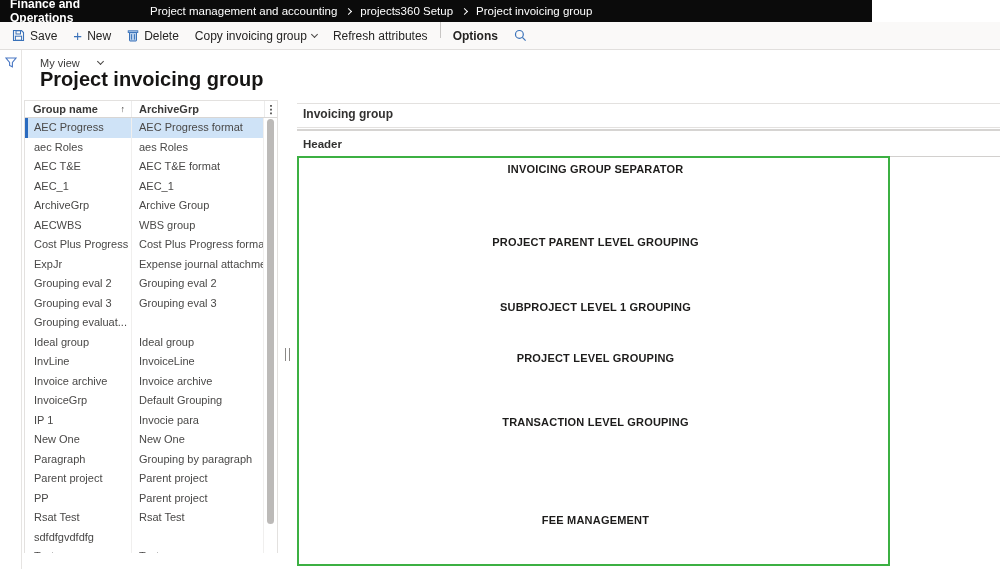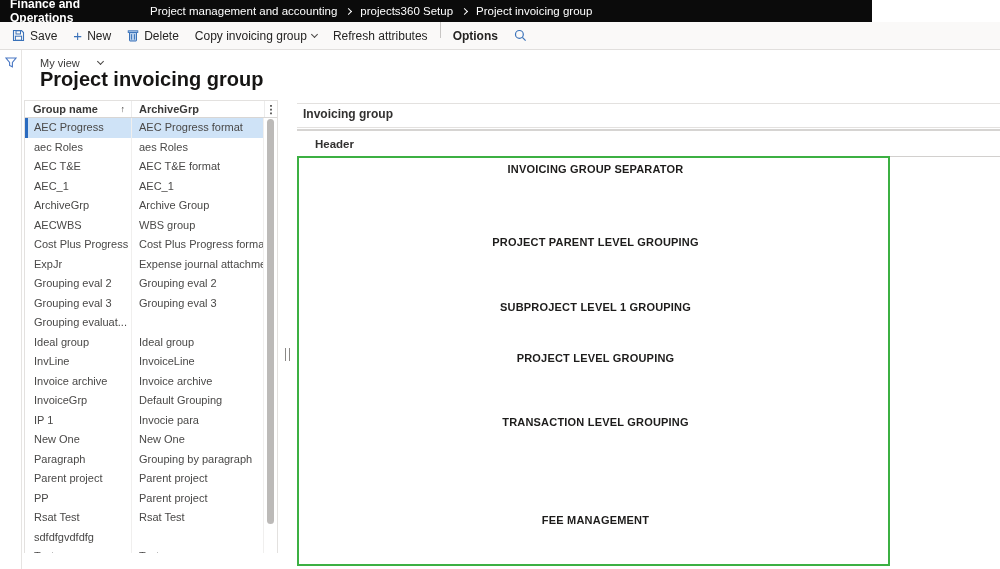--- a/index.html
+++ b/index.html
@@ -66,21 +66,21 @@
 
   
   .hline { position:absolute; background:#e3e1df; height:1px; }
   .l-top    { left:297px; top:103px; width:703px; }
   .l-tab1   { left:297px; top:127px; width:703px; }
   .l-tab2   { left:297px; top:129px; width:703px; height:2px; background:#d6d4d2; }
   .l-head   { left:297px; top:156px; width:703px; background:#d2d0ce; }
   .tab-invgrp { position:absolute; left:303px; top:107px; font-size:12px; font-weight:600;
     color:#323130; cursor:pointer; }
   .tab-header { position:absolute; left:303px; top:138px; font-size:11.5px; font-weight:600;
-    color:#323130; cursor:pointer;margin-left:12px; }
+    color:#323130; cursor:pointer; }
 
   
   .green-box { position:absolute; left:297px; top:156px; width:593px; height:410px;
     border:2px solid #3cb043; background:#fff; }
   .form-body { position:absolute; left:4px; top:0; right:0; bottom:0; }
   .fsec { position:absolute; left:0; right:0;text-align:center; }
   .fsec-title { font-size:11px; font-weight:700; color:#1d1c1b; letter-spacing:.2px; white-space:nowrap; }
 </style>
 </head>
 <body>

